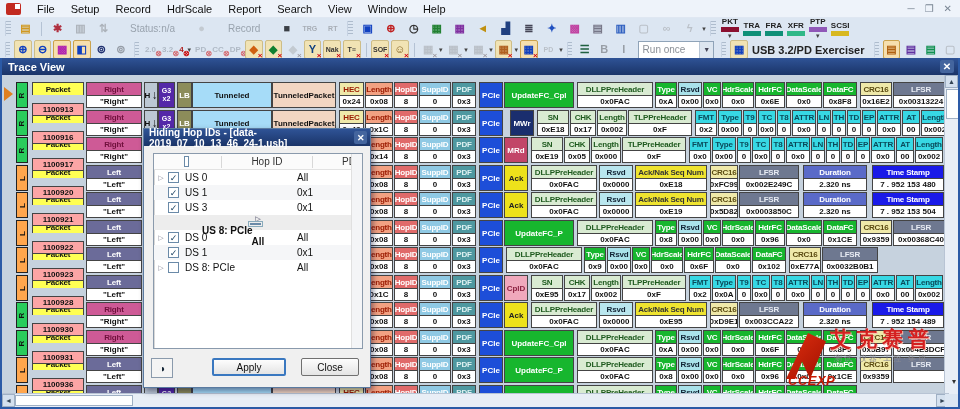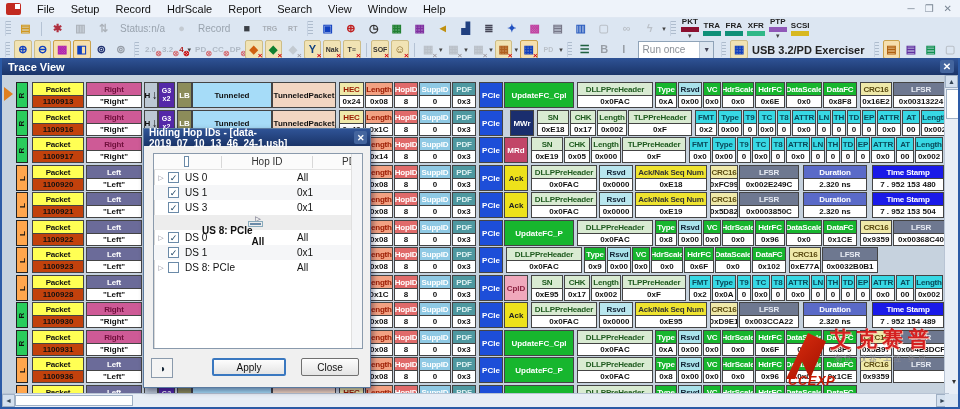--- a/index.html
+++ b/index.html
@@ -17,21 +17,21 @@
   .grip{width:5px;height:15px;margin:0 3px;background:repeating-linear-gradient(180deg,#aebccd 0 1px,transparent 1px 3px);border-left:1px solid #c6d2e2;}
   .vsep{width:1px;height:14px;background:#b4c2d4;margin:0 4px;}
   .ico{width:19px;height:17px;display:inline-flex;align-items:center;justify-content:center;position:relative;margin:0 1px;border:1px solid transparent;border-radius:2px;font-size:11px;line-height:1;cursor:default;}
   .ico.pr{background:#f6dfae;border:1px solid #caa24e;}
   .ico.dis{opacity:.4;filter:grayscale(.9);}
   .ico .g{font-weight:bold;}
   .ico .xb{position:absolute;right:-1px;bottom:-2px;color:#d00000;font-size:8px;font-weight:bold;text-shadow:0 0 1px #fff;}
   .ico.tan{background:#f1e3b4;border:1px solid #cdbd88;}
   .ico.txticon .g{font-size:7px;font-weight:bold;letter-spacing:0;}
   .caret{font-size:7px;color:#444;margin:0 1px;}
-  .tlabel{font-size:10px;color:#333;margin:0 5px;text-align:center;}
+  .tlabel{font-size:10px;color:#333;margin:0 15px;text-align:center;}
   .tlabel.dis{color:#99a3ae;}
   .proto{display:inline-flex;flex-direction:column;align-items:center;margin:0 2px;cursor:default;}
   .proto .ptxt{font-size:8px;font-weight:bold;color:#222;line-height:8px;}
   .proto .pbar{width:18px;height:5px;margin-top:1px;}
   .xbtn{position:relative;font-size:8px;font-weight:bold;color:#8a94a0;margin:0 3px;}
   .xbtn .xb{position:absolute;right:-6px;bottom:-4px;color:#c00;font-size:8px;}
   .xbtn.en{color:#b02020;}
   .combo{width:86px;height:16px;background:#fff;border:1px solid #8fa3b8;display:inline-flex;align-items:center;font-size:10px;color:#8a8f96;padding-left:4px;margin:0 4px;}
   .combo .cdrop{margin-left:auto;width:13px;height:100%;background:#dde6f0;border-left:1px solid #b8c6d6;display:flex;align-items:center;justify-content:center;font-size:7px;color:#445;}
   .exlabel{font-size:11px;font-weight:bold;color:#222;margin:0 6px 0 3px;}
@@ -44,21 +44,21 @@
   .mk{width:12px;height:26px;border:1px solid #222;box-sizing:border-box;display:flex;align-items:center;justify-content:center;margin-right:2px;}
   .mk span{transform:rotate(-90deg);font-size:8px;font-weight:bold;color:#111;}
   .mk.g{background:#29cc5c;} .mk.o{background:#ffa64d;}
   .fld{display:inline-flex;flex-direction:column;box-sizing:border-box;}
   .fh{height:13px;box-sizing:border-box;border:1px solid #444;border-bottom:none;font-size:8px;font-weight:bold;display:flex;align-items:center;justify-content:center;letter-spacing:-.2px;overflow:hidden;}
   .fv{height:13px;box-sizing:border-box;border:1px solid #444;background:#fff;color:#111;font-size:8px;font-weight:bold;display:flex;align-items:center;justify-content:center;overflow:hidden;}
   .fldT{height:26px;box-sizing:border-box;border:1px solid #444;display:flex;align-items:center;justify-content:center;font-size:8px;font-weight:bold;overflow:hidden;}
   .g3c{flex-direction:column;font-size:7px;line-height:8px;}
   .harr{font-size:12px;font-weight:bold;margin-left:1px;}
   
-  .f-pkt{background:#ffff54;color:#111;} .fld.pktf .fv{background:#c2410c;}
+  .f-pkt{background:#ffff54;color:#111;} .fld.pktf .fv{background:#fca5a5;margin-top:8px;}
   .f-dirr{background:#ce5a96;color:#70103c;}
   .f-dirl{background:#6b6b99;color:#fff;}
   .f-hcell{background:#bcc8d4;color:#111;}
   .f-g3{background:#5428a8;color:#fff;}
   .f-lb{background:#8c8c5a;color:#fff;}
   .f-tun{background:#a6dcf8;color:#111;}
   .f-tpk{background:#f2d6c2;color:#111;}
   .f-hec{background:#efe9a9;color:#9b1a00;}
   .f-len{background:#f2a182;color:#9b1a00;}
   .f-hop{background:#e06a6a;color:#fff;}

